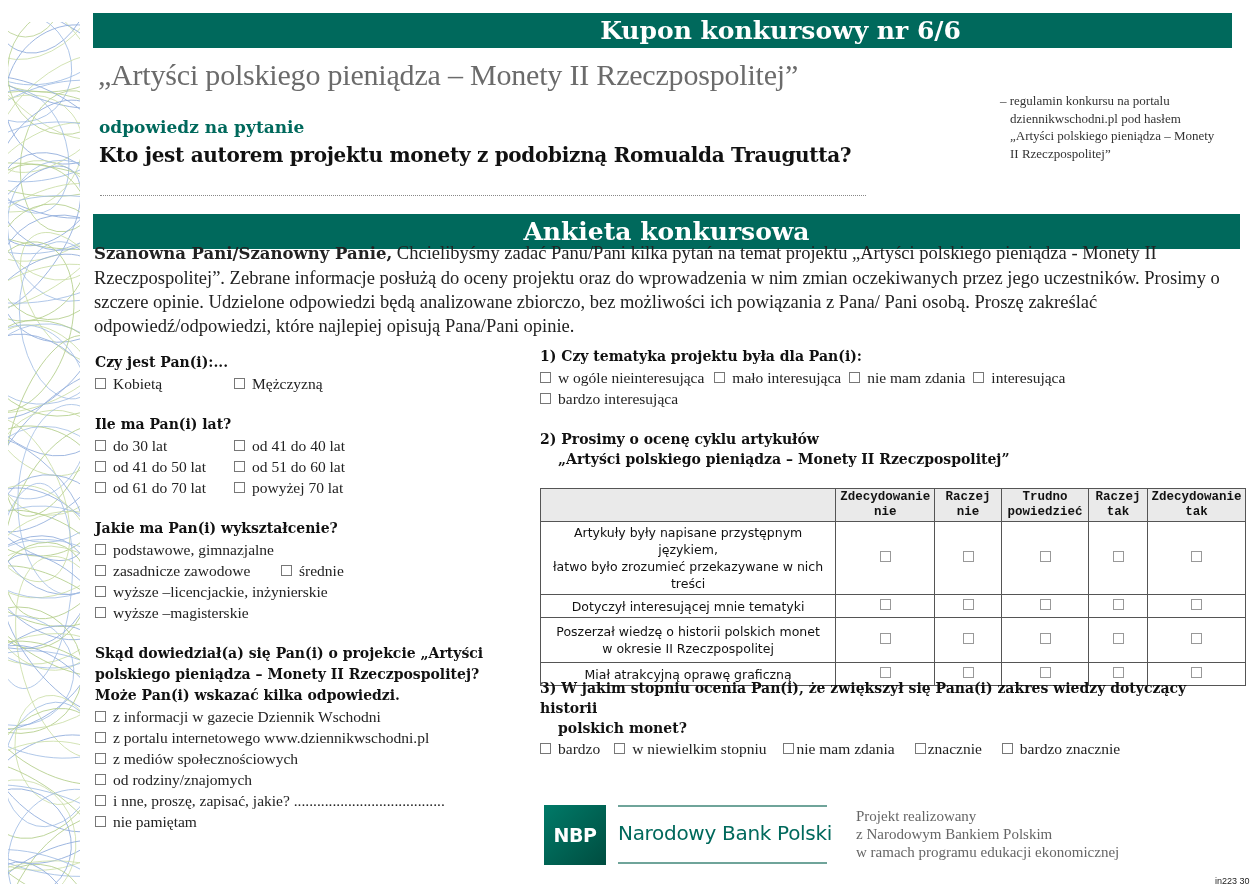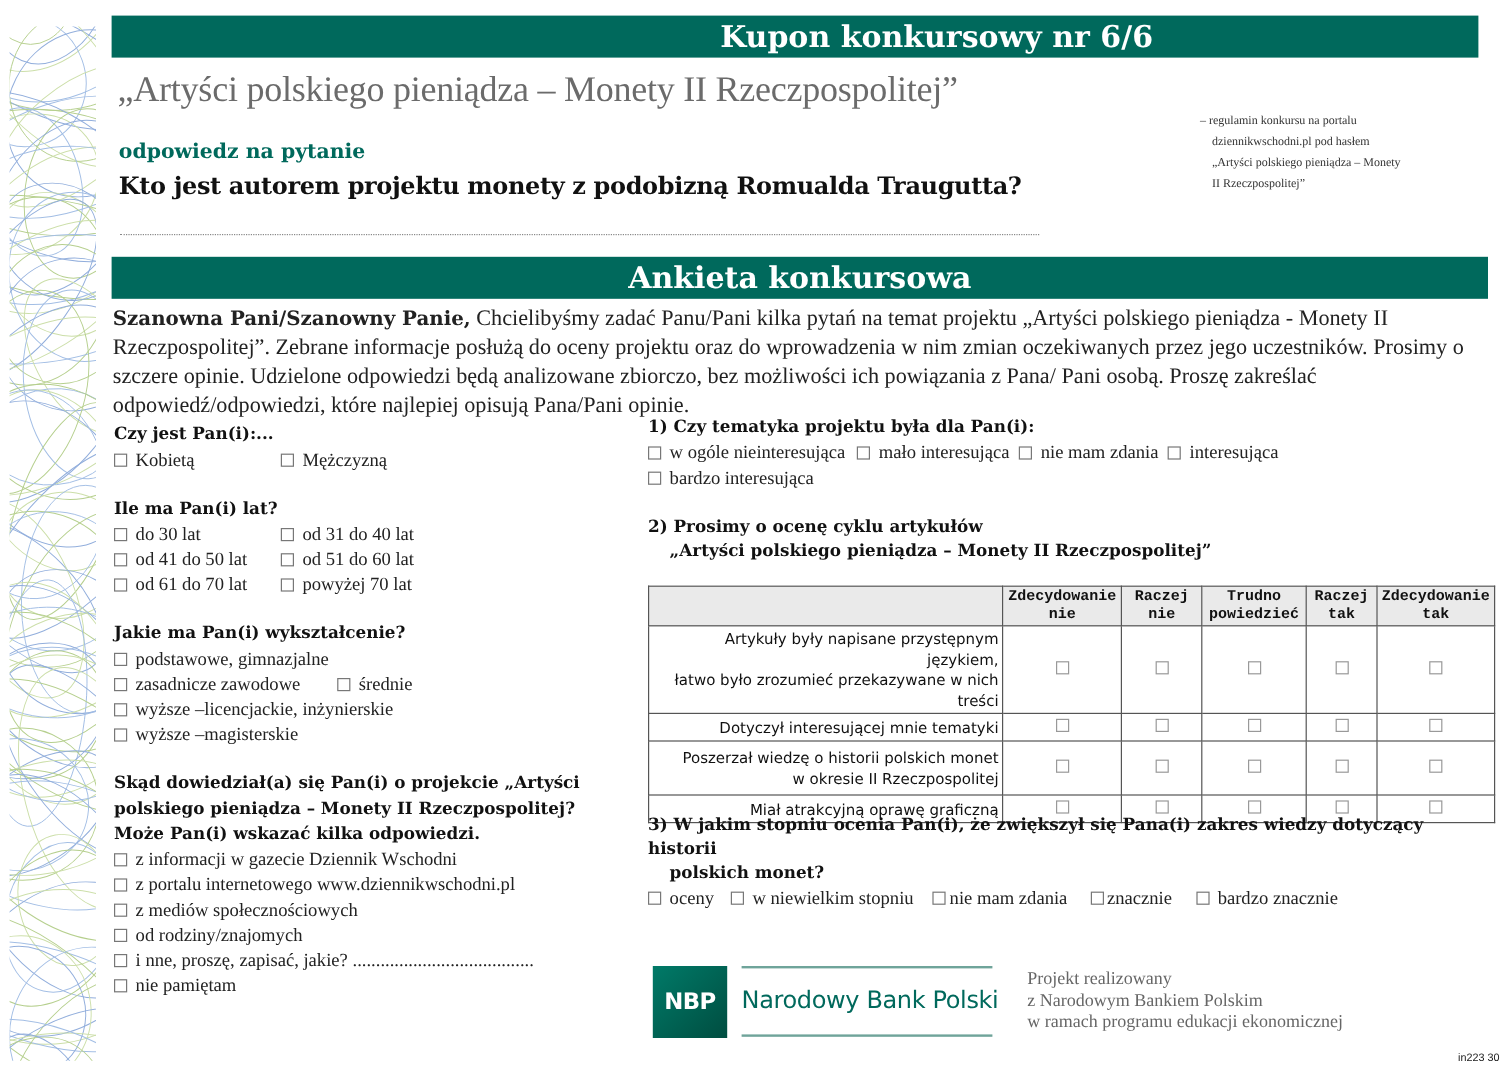--- a/index.html
+++ b/index.html
@@ -7,47 +7,47 @@
   body { position: relative; font-family: "DejaVu Serif", "Liberation Serif", serif; color: #1a1a1a; }
 
   .guilloche { position: absolute; left: 8px; top: 22px; width: 72px; height: 862px; }
 
   .bar { position: absolute; background: #00695c; color: #fff; font-family: "DejaVu Serif", serif; font-weight: bold; text-align: center; }
   .bar-top { left: 93px; top: 13px; width: 1139px; height: 35px; font-size: 25px; line-height: 36px; padding-left: 16px; }
   .bar-top span { display: inline-block; margin-left: 220px; }
   .bar-survey { left: 93px; top: 214px; width: 1147px; height: 35px; font-size: 25px; line-height: 36px; }
 
   .subtitle { position: absolute; left: 98px; top: 58px; font-family: "Liberation Serif", serif; font-size: 30px; color: #6b6b6b; letter-spacing: -0.2px; }
-  .rules { position: absolute; left: 1000px; top: 92px; width: 240px; font-size: 10px; line-height: 17.5px; color: #333; font-family: "Liberation Serif", serif; }
+  .rules { position: absolute; left: 1000px; top: 92px; width: 240px; font-size: 13px; line-height: 17.5px; color: #333; font-family: "Liberation Serif", serif; }
   .rules .l2 { padding-left: 10px; }
 
   .answer-label { position: absolute; left: 99px; top: 117px; font-family: "DejaVu Serif", serif; font-weight: bold; font-size: 17px; color: #00695c; }
   .question { position: absolute; left: 99px; top: 143px; font-family: "DejaVu Serif", serif; font-weight: bold; font-size: 20px; color: #111; letter-spacing: -0.3px; }
   .answer-line { position: absolute; left: 100px; top: 194px; width: 766px; border-bottom: 1px dotted #888; height: 2px; }
 
-  .intro { position: absolute; left: 94px; top: 254px; width: 1150px; font-family: "Liberation Serif", serif; font-size: 18.5px; line-height: 24px; color: #222; }
+  .intro { position: absolute; left: 94px; top: 241px; width: 1150px; font-family: "Liberation Serif", serif; font-size: 18.5px; line-height: 24px; color: #222; }
   .intro b { font-family: "DejaVu Serif", serif; font-size: 16.5px; }
 
   .qhead { font-family: "DejaVu Serif", serif; font-weight: bold; font-size: 14px; color: #111; line-height: 21px; }
   .opt { font-family: "Liberation Serif", serif; font-size: 15.5px; color: #222; line-height: 21px; display: inline-flex; align-items: center; white-space: nowrap; }
   .cb { display: inline-block; width: 11px; height: 11px; border: 1px solid #777; background: #fff; margin-right: 7px; flex: none; }
   .row { display: flex; height: 21px; align-items: center; }
 
   .left-col { position: absolute; left: 95px; top: 352px; width: 420px; }
   .block { margin-bottom: 20px; }
   .w140 { width: 139px; }
 
   .right-col { position: absolute; left: 540px; top: 346px; width: 710px; }
   .q2head { line-height: 20px; }
   .q2head .l2 { padding-left: 18px; }
 
   table.rating { position: absolute; left: 540px; top: 488px; width: 706px; border-collapse: collapse; font-family: "DejaVu Sans", "Liberation Sans", sans-serif; font-size: 12px; color: #111; }
   table.rating th, table.rating td { border: 1px solid #555; }
   table.rating thead th { background: #eaeaea; font-weight: bold; font-size: 12.5px; line-height: 15px; padding: 1px 2px; text-align: center; height: 33px; font-family: Liberation Mono, monospace; }
-  table.rating td.stmt { font-size: 12.5px; line-height: 17px; padding: 2px 3px; text-align: right; }
+  table.rating td.stmt { font-size: 12.5px; line-height: 17px; padding: 2px 3px; text-align: center; }
   table.rating td.c { text-align: center; }
   .tcb { display: inline-block; width: 11px; height: 11px; border: 1px solid #999; background: #fff; }
 
   .q3 { position: absolute; left: 540px; top: 678px; width: 700px; }
   .q3 .qhead { line-height: 20px; }
   .q3 .l2 { padding-left: 18px; }
 
   .nbp-logo { position: absolute; left: 544px; top: 805px; width: 62px; height: 60px; background: linear-gradient(135deg, #007a68 0%, #004d40 100%); color: #fff; font-family: "DejaVu Sans", sans-serif; font-weight: bold; font-size: 19px; line-height: 60px; text-align: center; letter-spacing: -0.5px; }
   .nbp-line { position: absolute; left: 618px; width: 209px; height: 2px; background: #6fa49a; }
   .nbp-name { position: absolute; left: 618px; top: 821px; font-family: "DejaVu Sans", sans-serif; font-size: 20px; color: #00695c; letter-spacing: -0.3px; }
@@ -193,21 +193,21 @@
 
   <div class="block">
     <div class="qhead">Ile ma Pan(i) lat?</div>
     <div class="row">
       <label class="opt w140">
           <span class="cb"></span>
           <span>do 30 lat</span>
         </label>
       <label class="opt">
           <span class="cb"></span>
-          <span>od 31 do 40 lat</span>
+          <span>od 41 do 40 lat</span>
         </label>
     </div>
     <div class="row">
       <label class="opt w140">
           <span class="cb"></span>
           <span>od 41 do 50 lat</span>
         </label>
       <label class="opt">
           <span class="cb"></span>
           <span>od 51 do 60 lat</span>
@@ -389,21 +389,21 @@
     </tr>
   </tbody>
 </table>
 
 <div class="q3">
   <div class="qhead">3) W jakim stopniu ocenia Pan(i), że zwiększył się Pana(i) zakres wiedzy dotyczący historii</div>
   <div class="qhead l2">polskich monet?</div>
   <div class="row">
     <label class="opt" style="margin-right:14px">
         <span class="cb"></span>
-        <span>oceny</span>
+        <span>bardzo</span>
       </label>
     <label class="opt" style="margin-right:16px">
         <span class="cb"></span>
         <span>w niewielkim stopniu</span>
       </label>
     <label class="opt" style="margin-right:20px">
         <span class="cb" style="margin-right:3px"></span>
         <span>nie mam zdania</span>
       </label>
     <label class="opt" style="margin-right:20px">

